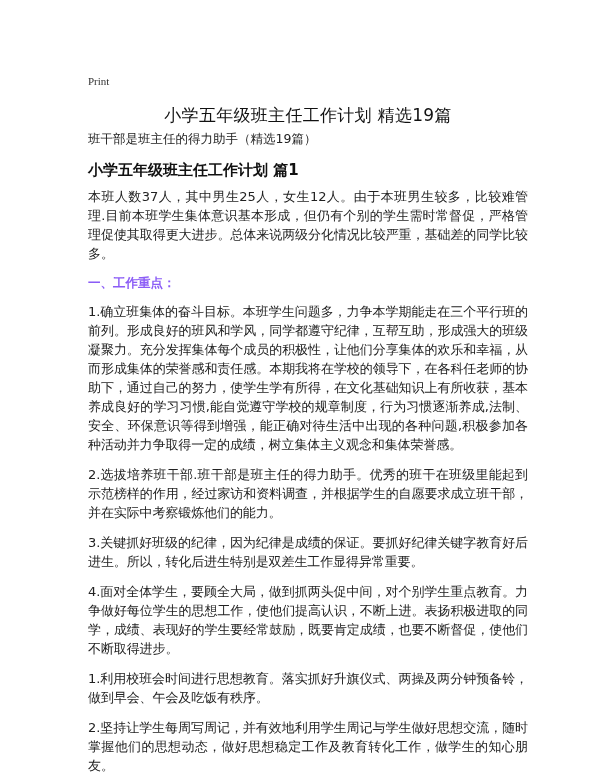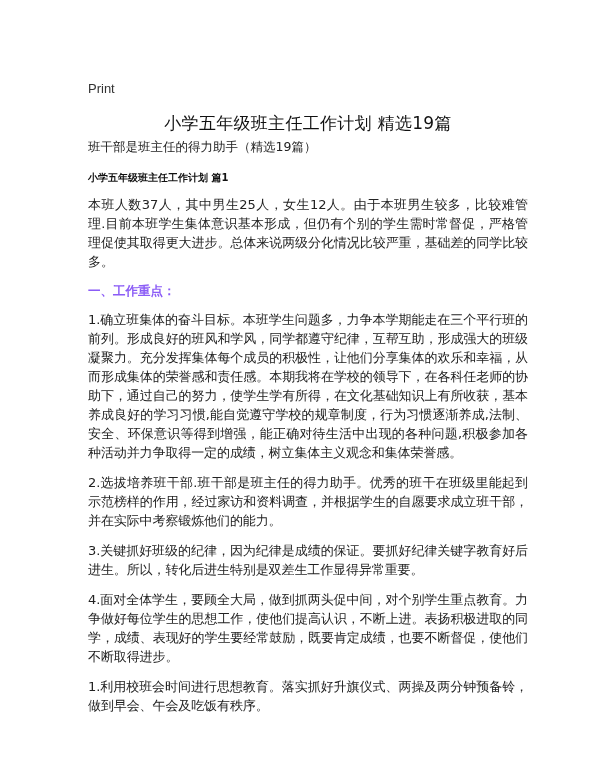--- a/index.html
+++ b/index.html
@@ -1,23 +1,23 @@
 <!DOCTYPE html>
 <html><head>
 <meta charset="utf-8">
 <style>
   html, body { margin: 0; padding: 0; background: #ffffff; }
   body { width: 600px; height: 776px; overflow: hidden; position: relative;
          font-family: "DejaVu Sans", "Liberation Sans", sans-serif; color: #222; }
   .page { position: absolute; left: 88px; top: 70px; width: 440px; }
-  .print { font-family: Liberation Sans, sans-serif; font-size: 13px; color: #333;
-           margin: 12px 0 16px 0; line-height: 14px; }
+  .print { font-family: Liberation Serif, serif; font-size: 11px; color: #333;
+           margin: 4px 0 16px 0; line-height: 14px; }
   .title { font-size: 17px; text-align: center; margin: 0 0 4px 0; line-height: 22px; color: #111; font-weight: normal; letter-spacing: 0.3px; }
   .subtitle { font-size: 12.5px; margin: 0 0 13px 0; line-height: 18px; color: #222; }
-  .h2 { font-size: 10px; font-weight: bold; margin: 0 0 8px 0; line-height: 18px; color: #111; }
+  .h2 { font-size: 15px; font-weight: bold; margin: 0 0 8px 0; line-height: 18px; color: #111; }
   .h3 { font-size: 12.5px; font-weight: bold; margin: 0 0 10px 0; line-height: 18px; color: #8b5cf6; }
   p.para { font-size: 13px; line-height: 19px; margin: 0 0 11px 0; color: #222; text-align: justify; letter-spacing: -0.1px; }
 </style>
 </head>
 <body>
 
 <div class="page">
   <div class="print">Print</div>
   <h1 class="title">小学五年级班主任工作计划 精选19篇</h1>
   <div class="subtitle">班干部是班主任的得力助手（精选19篇）</div>
@@ -27,14 +27,15 @@
   <div>
     <div class="h3">一、工作重点：</div>
     <p class="para">1.确立班集体的奋斗目标。本班学生问题多，力争本学期能走在三个平行班的前列。形成良好的班风和学风，同学都遵守纪律，互帮互助，形成强大的班级凝聚力。充分发挥集体每个成员的积极性，让他们分享集体的欢乐和幸福，从而形成集体的荣誉感和责任感。本期我将在学校的领导下，在各科任老师的协助下，通过自己的努力，使学生学有所得，在文化基础知识上有所收获，基本养成良好的学习习惯,能自觉遵守学校的规章制度，行为习惯逐渐养成,法制、安全、环保意识等得到增强，能正确对待生活中出现的各种问题,积极参加各种活动并力争取得一定的成绩，树立集体主义观念和集体荣誉感。</p>
     <p class="para">2.选拔培养班干部.班干部是班主任的得力助手。优秀的班干在班级里能起到示范榜样的作用，经过家访和资料调查，并根据学生的自愿要求成立班干部，并在实际中考察锻炼他们的能力。</p>
     <p class="para">3.关键抓好班级的纪律，因为纪律是成绩的保证。要抓好纪律关键字教育好后进生。所以，转化后进生特别是双差生工作显得异常重要。</p>
     <p class="para">4.面对全体学生，要顾全大局，做到抓两头促中间，对个别学生重点教育。力争做好每位学生的思想工作，使他们提高认识，不断上进。表扬积极进取的同学，成绩、表现好的学生要经常鼓励，既要肯定成绩，也要不断督促，使他们不断取得进步。</p>
   </div>
 
   <div>
     <p class="para">1.利用校班会时间进行思想教育。落实抓好升旗仪式、两操及两分钟预备铃，做到早会、午会及吃饭有秩序。</p>
+    <p class="para">2.坚持让学生每周写周记，并有效地利用学生周记与学生做好思想交流，随时掌握他们的思想动态，做好思想稳定工作及教育转化工作，做学生的知心朋友。</p>
   </div>
 </div>
 
 </body></html>

